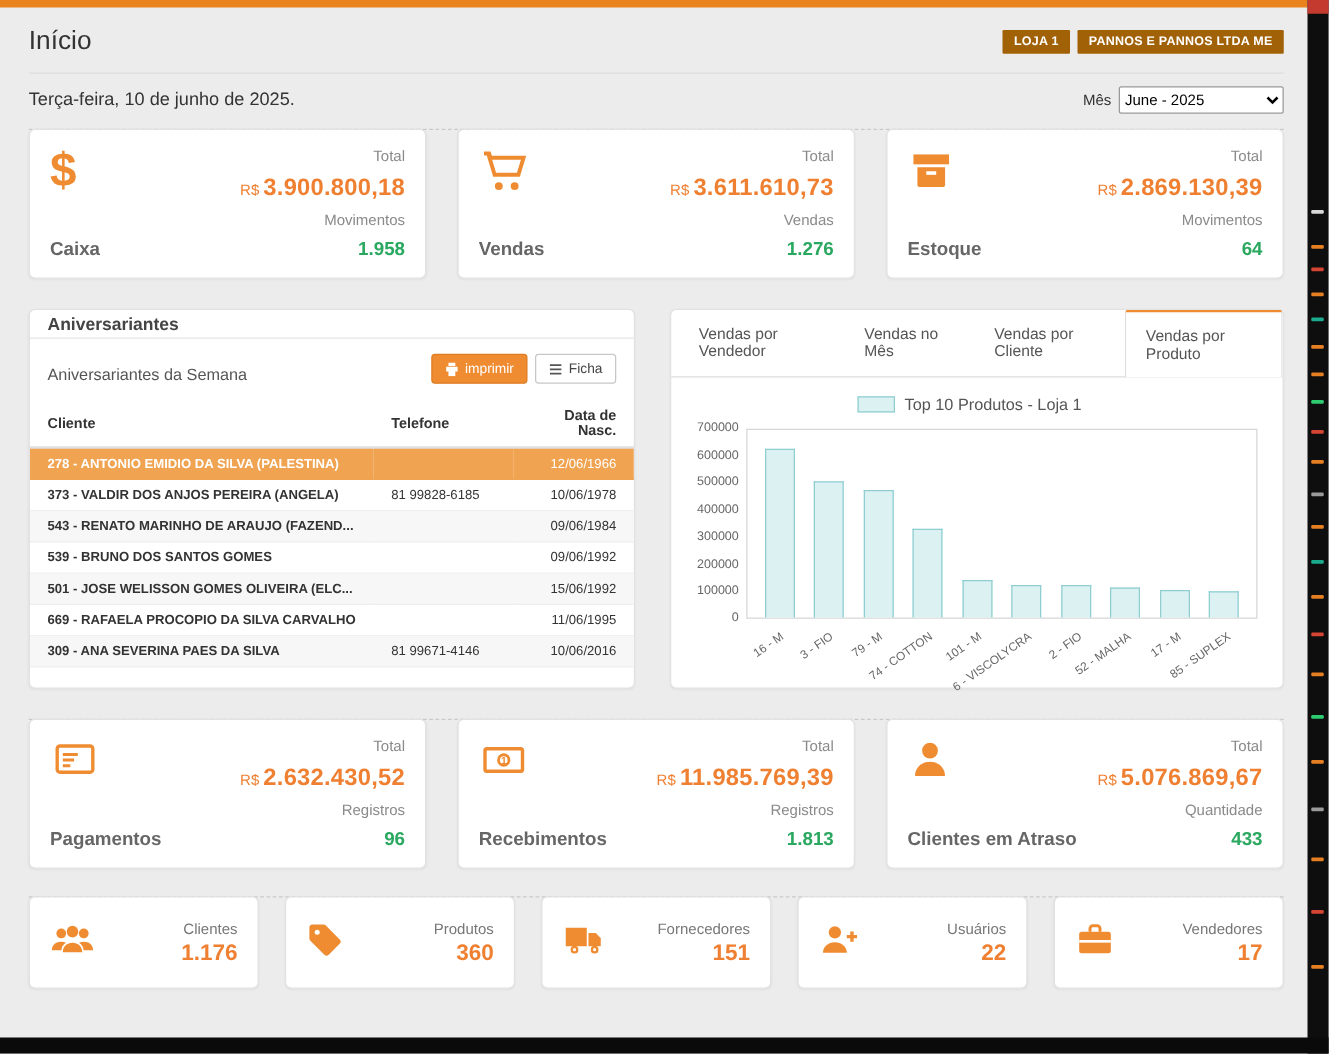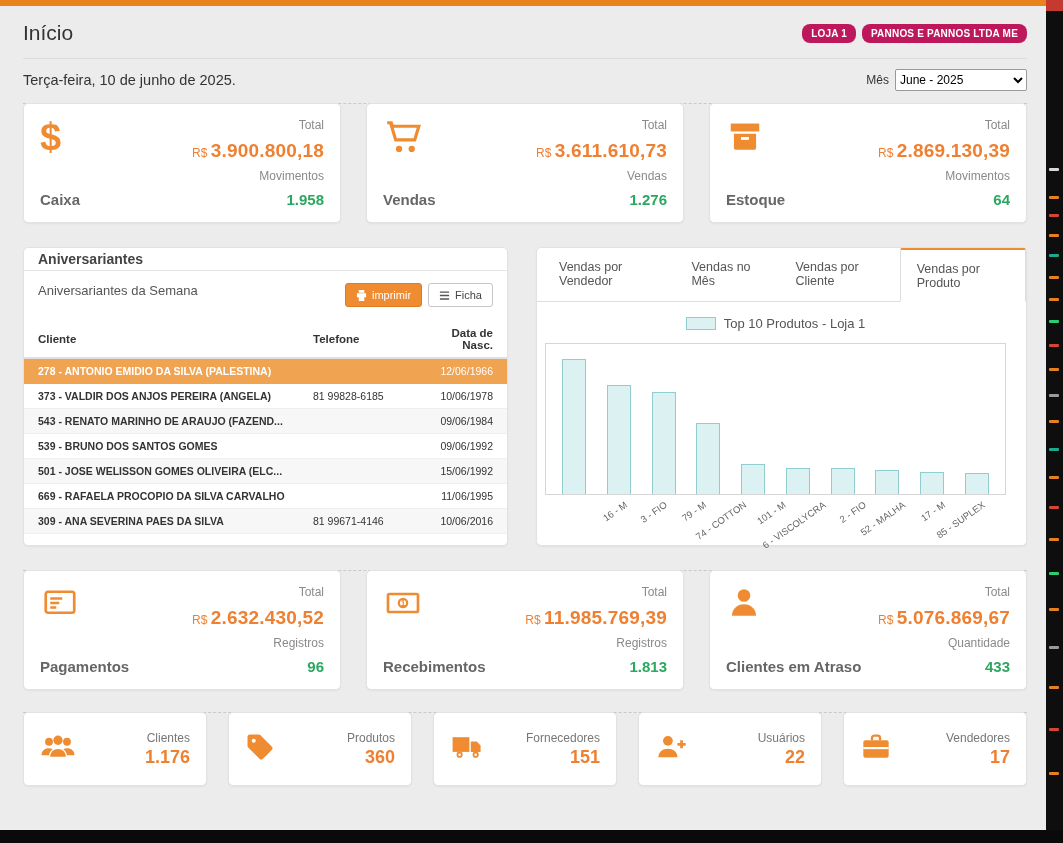--- a/index.html
+++ b/index.html
@@ -9,22 +9,22 @@
 
   .top-accent { position:absolute; top:0; left:0; width:1046px; height:6px; background:#e8831d; z-index:5; }
 
   .content { position:absolute; top:6px; left:0; width:1046px; padding:0 19px 0 23px; }
 
   
   .header-row { display:flex; justify-content:space-between; align-items:center;
                 padding:15px 0 13px; border-bottom:1px solid #dcdcdc; }
   .page-title { font-size:21px; font-weight:500; color:#333; }
   .badges { display:flex; gap:6px; }
-  .badge { background:#be185d; color:#fff; font-size:10px; font-weight:bold;
-           padding:4px 9px; border-radius:8px; letter-spacing:.2px; cursor:pointer; }
+  .badge { background:#a16207; color:#fff; font-size:10px; font-weight:bold;
+           padding:4px 9px; border-radius:1px; letter-spacing:.2px; cursor:pointer; }
 
   .date-row { display:flex; justify-content:space-between; align-items:center; padding:10px 0 10px; }
   .current-date { font-size:14.5px; color:#333; }
   .month-picker { display:flex; align-items:center; gap:6px; font-size:12px; color:#333; }
   .month-picker select { font-size:12px; width:132px; height:22px; border:1px solid #999;
                          border-radius:2px; background:#fff; font-family:"Liberation Sans",sans-serif; }
 
   
   .cards-3 { display:grid; grid-template-columns:repeat(3,1fr); gap:25px; position:relative; margin-top:2px; }
   .cards-3::before, .cards-5::before { content:""; position:absolute; left:0; right:0; top:0;
@@ -42,21 +42,21 @@
   .lbl { font-size:12px; color:#8a8a8a; }
   .val-orange { font-size:19px; font-weight:bold; color:#ef8032; letter-spacing:.2px; }
   .val-orange .rs { font-size:12px; font-weight:normal; margin-right:3px; }
   .val-green { font-size:15px; font-weight:bold; color:#2aa860; }
 
   
   .mid-row { display:grid; grid-template-columns:485px 1fr; gap:28px; margin-top:24px; align-items:stretch; }
 
   
   .bd-title { padding:3px 14px; border-bottom:1px solid #e5e5e5; font-size:14px; font-weight:bold; color:#444; }
-  .bd-toolbar { display:flex; justify-content:space-between; align-items:flex-start; padding:12px 14px 10px;gap:20px; }
+  .bd-toolbar { display:flex; justify-content:space-between; align-items:flex-end; padding:12px 14px 10px;gap:20px; }
   .bd-subtitle { font-size:13px; color:#555; }
   .bd-buttons { display:flex; gap:6px; }
   .btn { display:inline-flex; align-items:center; gap:5px; font-size:11px; padding:5px 10px;
          border-radius:3px; cursor:pointer; }
   .btn-print { background:#ef8c32; border:1px solid #df7b22; color:#fff; }
   .btn-ficha { background:#fff; border:1px solid #c7c7c7; color:#444; }
   .bd-table { width:100%; border-collapse:collapse; margin-top:4px; }
   .bd-table th { font-size:11.5px; color:#333; text-align:left; padding:6px 14px;
                  border-bottom:2px solid #e0e0e0; }
   .bd-table th.col-tel { width:112px; }
@@ -269,20 +269,30 @@
           <span class="tab">Vendas no Mês</span>
           <span class="tab">Vendas por Cliente</span>
           <span class="tab active">Vendas por Produto</span>
         </div>
         <div class="chart">
           <div class="legend">
             <span class="legend-chip" style="background: rgb(219, 241, 242); border-color: rgb(143, 205, 209);"></span>
             <span class="legend-label">Top 10 Produtos - Loja 1</span>
           </div>
           <div class="plot-wrap">
+            <div class="y-axis">
+                <div>700000</div>
+                <div>600000</div>
+                <div>500000</div>
+                <div>400000</div>
+                <div>300000</div>
+                <div>200000</div>
+                <div>100000</div>
+                <div>0</div>
+              </div>
             <div class="plot">
                 <div class="bar-slot">
                   <div class="bar" style="height: 90.2857%; background: rgb(219, 241, 242); border-color: rgb(143, 205, 209);"></div>
                 </div>
                 <div class="bar-slot">
                   <div class="bar" style="height: 72.4286%; background: rgb(219, 241, 242); border-color: rgb(143, 205, 209);"></div>
                 </div>
                 <div class="bar-slot">
                   <div class="bar" style="height: 67.8571%; background: rgb(219, 241, 242); border-color: rgb(143, 205, 209);"></div>
                 </div>

